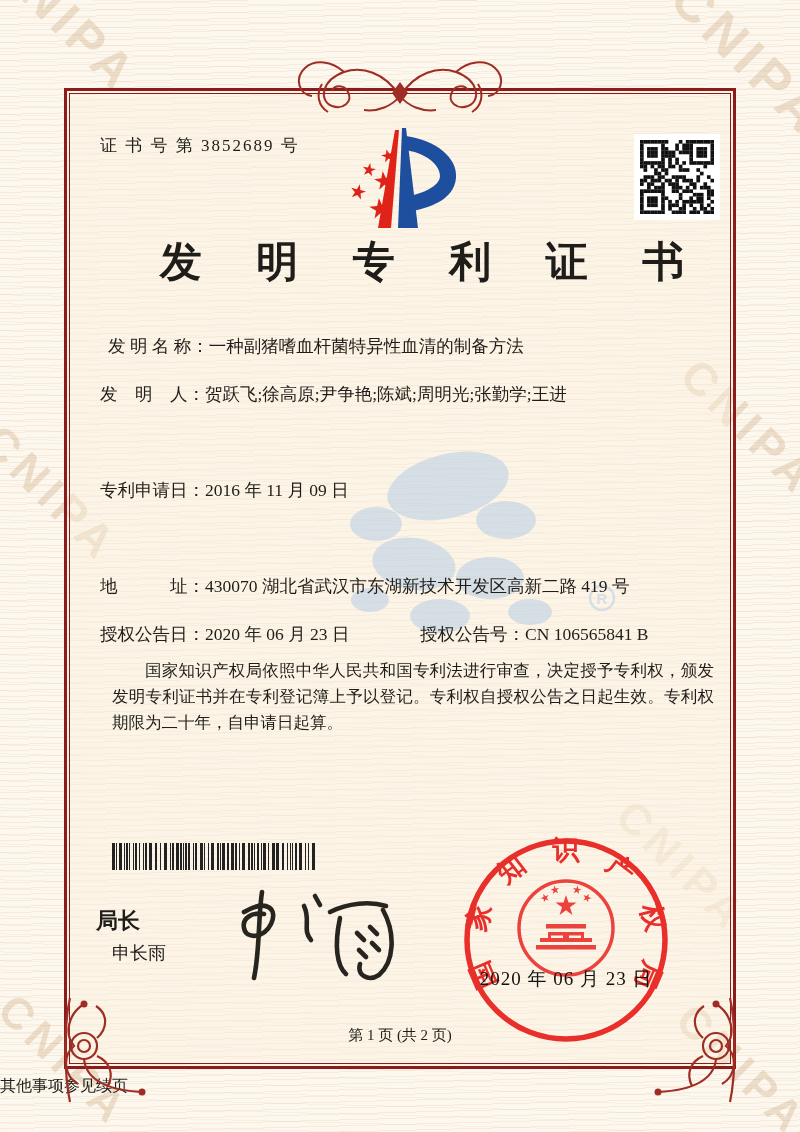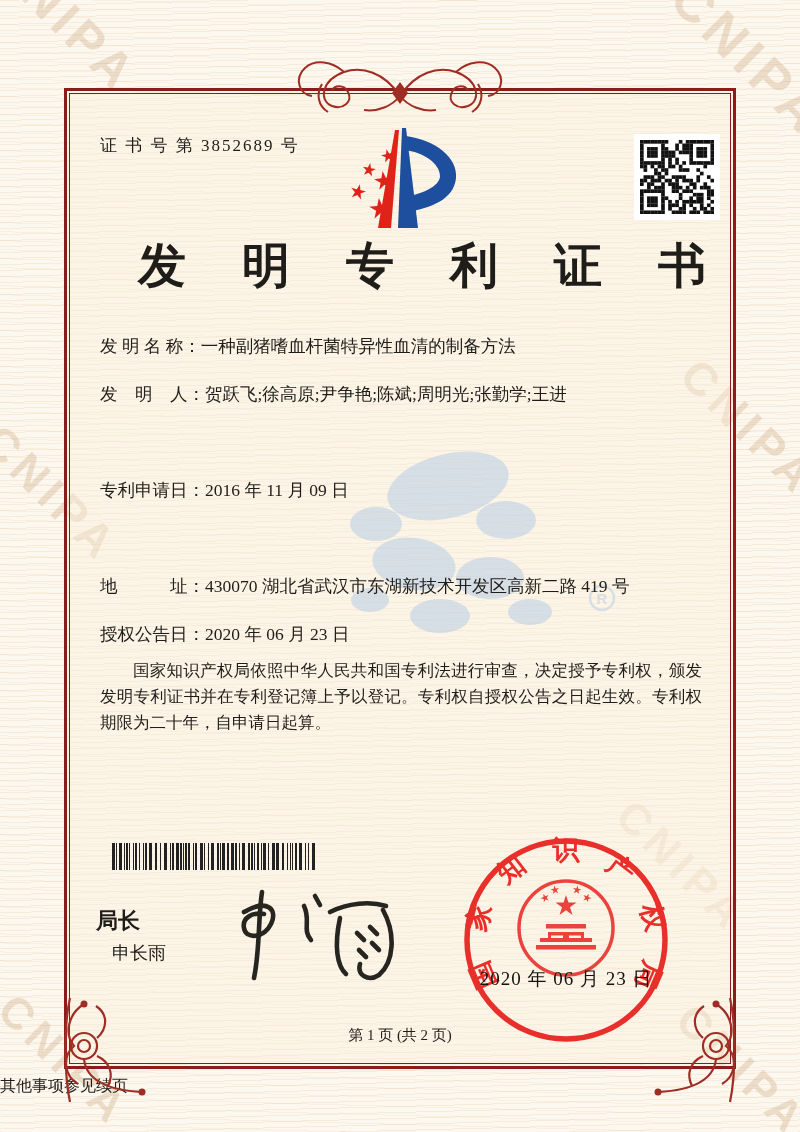--- a/index.html
+++ b/index.html
@@ -13,25 +13,25 @@
       repeating-linear-gradient(181.5deg, rgba(221,181,134,.13) 0 1px, rgba(0,0,0,0) 1px 9px);}
   
   .wm{position:absolute;font-family:"Liberation Sans",sans-serif;font-weight:bold;
       color:rgba(198,160,116,.30);transform:rotate(45deg);letter-spacing:6px;line-height:1;}
   
   .frame{position:absolute;left:64px;top:88px;width:666px;height:975px;
          border:3px solid #8c1c1c;background:rgba(250,240,221,.40);}
   .frame::after{content:"";position:absolute;inset:2px;border:1px solid #8c1c1c;}
   .abs{position:absolute;}
   .certno{left:100px;top:134px;font-size:17px;letter-spacing:2px;}
-  .title{left:64px;top:234px;width:716px;text-align:center;font-size:48px;font-weight:bold;
+  .title{left:64px;top:234px;width:716px;text-align:center;font-size:42px;font-weight:bold;
          letter-spacing:22px;text-indent:22px;}
   .row{left:100px;font-size:17.5px;white-space:nowrap;}
   .row .pair2{position:absolute;left:320px;top:0;white-space:nowrap;}
-  .para{left:100px;width:602px;font-size:16.5px;line-height:1.58;text-align:justify;
+  .para{left:112px;width:602px;font-size:16.5px;line-height:1.58;text-align:justify;
         text-indent:2em;}
   .sig-title{left:96px;top:906px;font-size:22px;font-family:"Liberation Sans",sans-serif;font-weight:bold;}
   .sig-name{left:112px;top:941px;font-size:18px;font-family:"Liberation Sans",sans-serif;}
   .seal-date{left:458px;top:966px;width:216px;text-align:center;font-size:19px;
              letter-spacing:1px;color:#14120f;z-index:6;}
   .pageinfo{left:64px;top:1026px;width:672px;text-align:center;font-size:15px;}
   .note{left:0;top:1076px;width:800px;text-align:left;font-size:16px;}
   svg{display:block;}
   .qrbox{left:634px;top:134px;width:86px;height:86px;background:#fff;z-index:3;}
   .qrbox svg{margin:6px;}
@@ -371,34 +371,37 @@
         <rect x="52.857142857142854" y="70.47619047619048" width="3.6738095238095236" height="3.6738095238095236" fill="#111"></rect>
         <rect x="56.38095238095238" y="70.47619047619048" width="3.6738095238095236" height="3.6738095238095236" fill="#111"></rect>
         <rect x="63.42857142857143" y="70.47619047619048" width="3.6738095238095236" height="3.6738095238095236" fill="#111"></rect>
         <rect x="66.95238095238095" y="70.47619047619048" width="3.6738095238095236" height="3.6738095238095236" fill="#111"></rect>
         <rect x="70.47619047619048" y="70.47619047619048" width="3.6738095238095236" height="3.6738095238095236" fill="#111"></rect>
       </svg>
     </div>
 
   <div class="abs title z3">发 明 专 利 证 书</div>
 
-  <div class="abs row z3" style="top:334px;">
+  <div class="abs row z3" style="top:334px;margin-left:8px;">
     <span>发 明 名 称：</span><span>一种副猪嗜血杆菌特异性血清的制备方法</span>
   </div>
   <div class="abs row z3" style="top:382px;">
     <span>发　明　人：</span><span>贺跃飞;徐高原;尹争艳;陈斌;周明光;张勤学;王进</span>
   </div>
   <div class="abs row z3" style="top:478px;">
     <span>专利申请日：</span><span>2016 年 11 月 09 日</span>
   </div>
   <div class="abs row z3" style="top:574px;text-align:center;">
     <span>地　　　址：</span><span>430070 湖北省武汉市东湖新技术开发区高新二路 419 号</span>
   </div>
   <div class="abs row z3" style="top:622px;width:602px;">
     <span>授权公告日：</span><span>2020 年 06 月 23 日</span>
+    <span class="pair2">
+      <span>授权公告号：</span><span>CN 106565841 B</span>
+    </span>
   </div>
 
   <div class="abs para z3" style="top:658px;">国家知识产权局依照中华人民共和国专利法进行审查，决定授予专利权，颁发发明专利证书并在专利登记簿上予以登记。专利权自授权公告之日起生效。专利权期限为二十年，自申请日起算。</div>
 
   <svg class="abs z3" id="barcode" style="left:112px;top:843px;" width="208" height="27" viewBox="0 0 208 27">
       <rect x="0" y="0" width="3" height="27" fill="#222"></rect>
       <rect x="4" y="0" width="1" height="27" fill="#222"></rect>
       <rect x="7" y="0" width="3" height="27" fill="#222"></rect>
       <rect x="12" y="0" width="1" height="27" fill="#222"></rect>
       <rect x="14" y="0" width="2" height="27" fill="#222"></rect>

